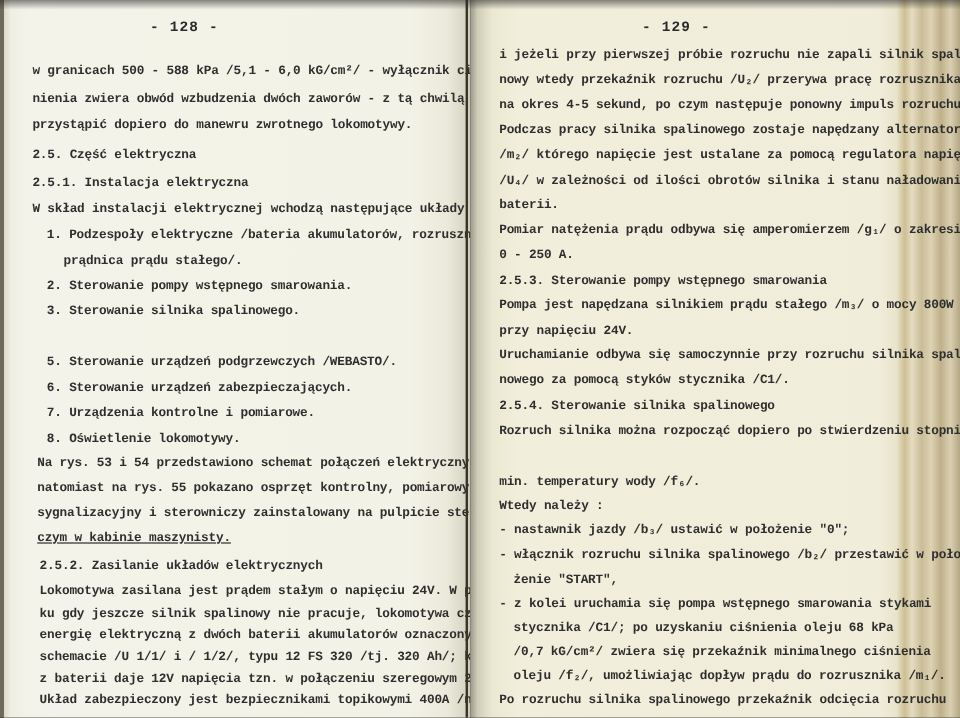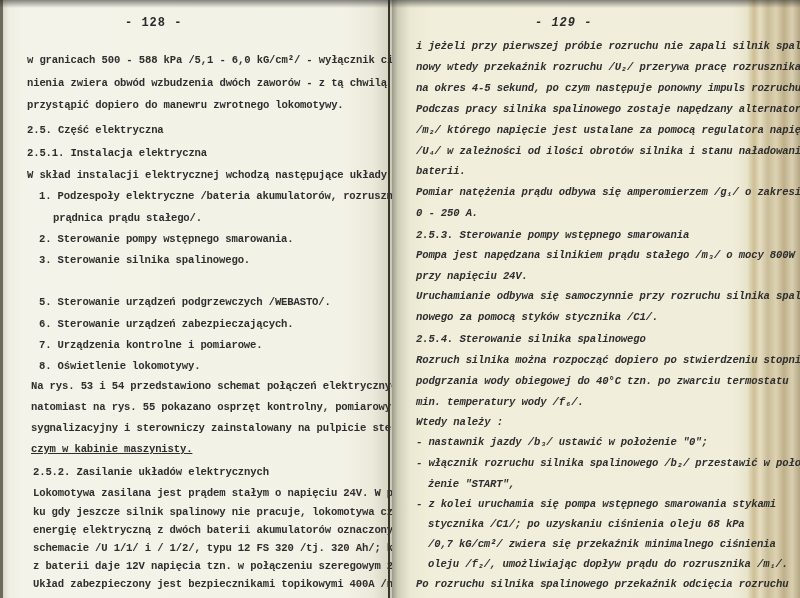--- a/index.html
+++ b/index.html
@@ -15,21 +15,20 @@
     }
     .page.left {
       left:0; width:392px;
       background:linear-gradient(to right, #d9d8c8 0px, #efeee2 6px, #f4f3e9 20px, #f3f2e6 340px, #ebe9da 370px, #d7d5c4 385px, #bdbcae 392px);
       border-left:3px solid #6d6a5a;
       box-sizing:border-box;
     }
     .page.right {
       left:392px; width:408px;
       background:linear-gradient(to right, #9b9a8a 0px, #cfcdb8 6px, #ebe8d2 18px, #f1eedb 40px, #f0eddb 340px, #e9e4cb 355px, #cdbf95 362px, #e6dcc0 368px, #c9bd99 376px, #ddd2b2 384px, #bfb08a 392px, #d9cfb1 400px, #b4a784 408px);
-      font-style:italic;
     }
     .gutter {
       position:absolute; left:388px; top:0; width:2px; height:598px; background:#3a3426;
     }
     .topshadow {
       position:absolute; left:0; top:0; width:800px; height:8px;
       background:linear-gradient(to bottom, rgba(40,40,40,0.55), rgba(40,40,40,0));
     }
     .pnum {
       position:absolute; font-size:12px; font-weight:bold; letter-spacing:1px;
@@ -83,21 +82,20 @@
     <div class="line" style="left:24px;top:165px;">baterii.</div>
     <div class="line" style="left:24px;top:186px;">Pomiar natężenia prądu odbywa się amperomierzem /g₁/ o zakresie</div>
     <div class="line" style="left:24px;top:207px;">0 - 250 A.</div>
     <div class="line" style="left:24px;top:229px;text-align:right;">2.5.3. Sterowanie pompy wstępnego smarowania</div>
     <div class="line" style="left:24px;top:249px;">Pompa jest napędzana silnikiem prądu stałego /m₃/ o mocy 800W</div>
     <div class="line" style="left:24px;top:270px;">przy napięciu 24V.</div>
     <div class="line" style="left:24px;top:290px;">Uruchamianie odbywa się samoczynnie przy rozruchu silnika spali-</div>
     <div class="line" style="left:24px;top:311px;">nowego za pomocą styków stycznika /C1/.</div>
     <div class="line" style="left:24px;top:333px;">2.5.4. Sterowanie silnika spalinowego</div>
     <div class="line" style="left:24px;top:354px;">Rozruch silnika można rozpocząć dopiero po stwierdzeniu stopnia</div>
-    <div class="line" style="left:24px;top:375px;">podgrzania wody obiegowej do 40°C tzn. po zwarciu termostatu</div>
     <div class="line" style="left:24px;top:396px;">min. temperatury wody /f₆/.</div>
     <div class="line" style="left:24px;top:416px;">Wtedy należy :</div>
     <div class="line" style="left:24px;top:436px;text-align:center;">- nastawnik jazdy /b₃/ ustawić w położenie "0";</div>
     <div class="line" style="left:24px;top:457px;">- włącznik rozruchu silnika spalinowego /b₂/ przestawić w poło-</div>
     <div class="line" style="left:36px;top:478px;">żenie "START",</div>
     <div class="line" style="left:24px;top:498px;">- z kolei uruchamia się pompa wstępnego smarowania stykami</div>
     <div class="line" style="left:36px;top:518px;">stycznika /C1/; po uzyskaniu ciśnienia oleju 68 kPa</div>
     <div class="line" style="left:36px;top:538px;">/0,7 kG/cm²/ zwiera się przekaźnik minimalnego ciśnienia</div>
     <div class="line" style="left:24px;top:578px;">Po rozruchu silnika spalinowego przekaźnik odcięcia rozruchu</div>
     <div class="line" style="left:36px;top:558px;">oleju /f₂/, umożliwiając dopływ prądu do rozrusznika /m₁/.</div>

